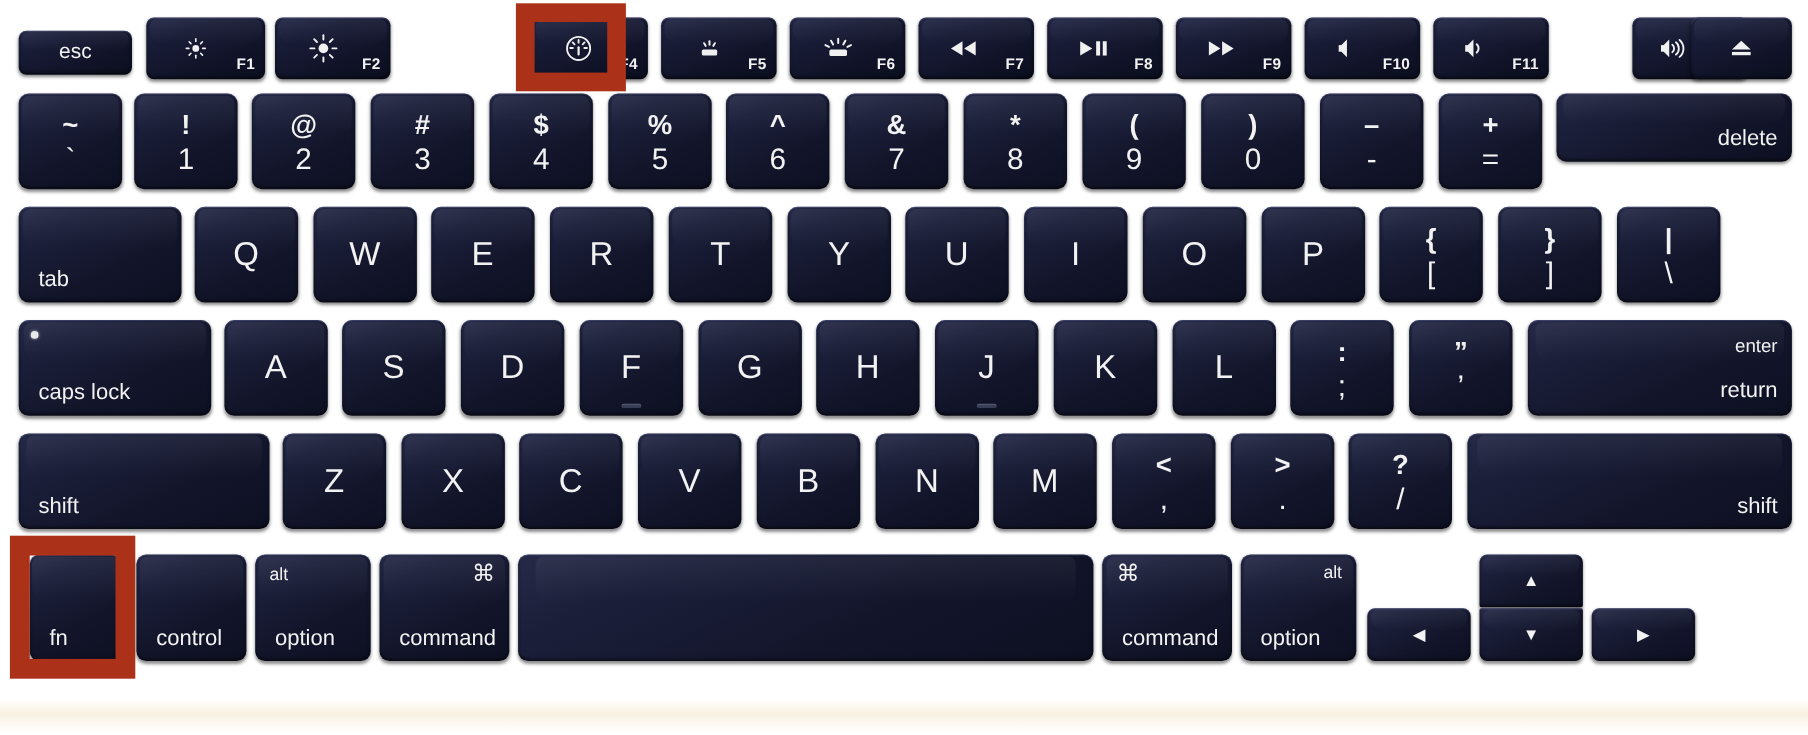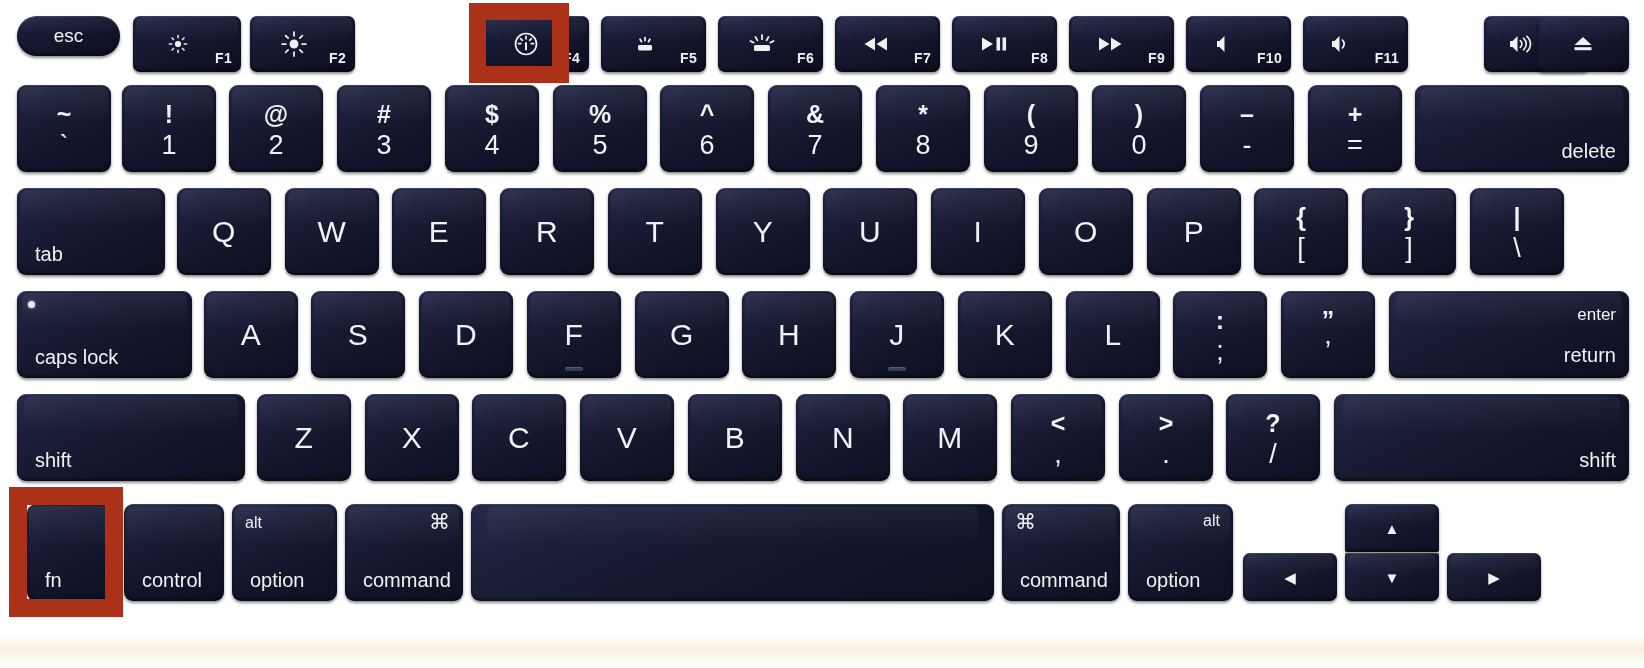--- a/index.html
+++ b/index.html
@@ -209,21 +209,21 @@
     border-style: solid;
     pointer-events: none;
     z-index: 30;
   }
 </style>
 </head>
 <body>
 
 <div id="kb">
 
-  <div class="key fnrow" style="left:17px;top:16px;width:103px;height:40px;border-radius:24px;">
+  <div class="key fnrow" style="left:17px;top:28px;width:103px;height:40px;">
     <span class="esc-lbl">esc</span>
   </div>
 
   <div class="key fnrow" style="left:133px;top:16px;width:108px;height:56px;">
     <span class="fn-ico" style="left:-18px;">
       <svg width="22" height="22" viewBox="0 0 24 24" fill="none" stroke="#f0f0f0" stroke-width="1.6" stroke-linecap="round">
         <circle cx="12" cy="12" r="3.4" fill="#f0f0f0" stroke="none"></circle>
         <line x1="12" y1="2.6" x2="12" y2="5.2"></line>
           <line x1="12" y1="18.8" x2="12" y2="21.4"></line>
         <line x1="2.6" y1="12" x2="5.2" y2="12"></line>
@@ -415,21 +415,21 @@
     <span class="lbl lo">0</span>
   </div>
   <div class="key" style="left:1200px;top:85px;width:94px;height:87px;">
     <span class="lbl up">–</span>
     <span class="lbl lo">-</span>
   </div>
   <div class="key" style="left:1308px;top:85px;width:94px;height:87px;">
     <span class="lbl up">+</span>
     <span class="lbl lo">=</span>
   </div>
-  <div class="key" style="left:1415px;top:85px;width:214px;height:87px;">
+  <div class="key" style="left:1415px;top:85px;width:214px;height:62px;">
     <span class="lbl br">delete</span>
   </div>
 
   <div class="key" style="left:17px;top:188px;width:148px;height:87px;">
     <span class="lbl bl">tab</span>
   </div>
   <div class="key" style="left:177px;top:188px;width:94px;height:87px;">
     <span class="lbl c">Q</span>
   </div>
   <div class="key" style="left:285px;top:188px;width:94px;height:87px;">

